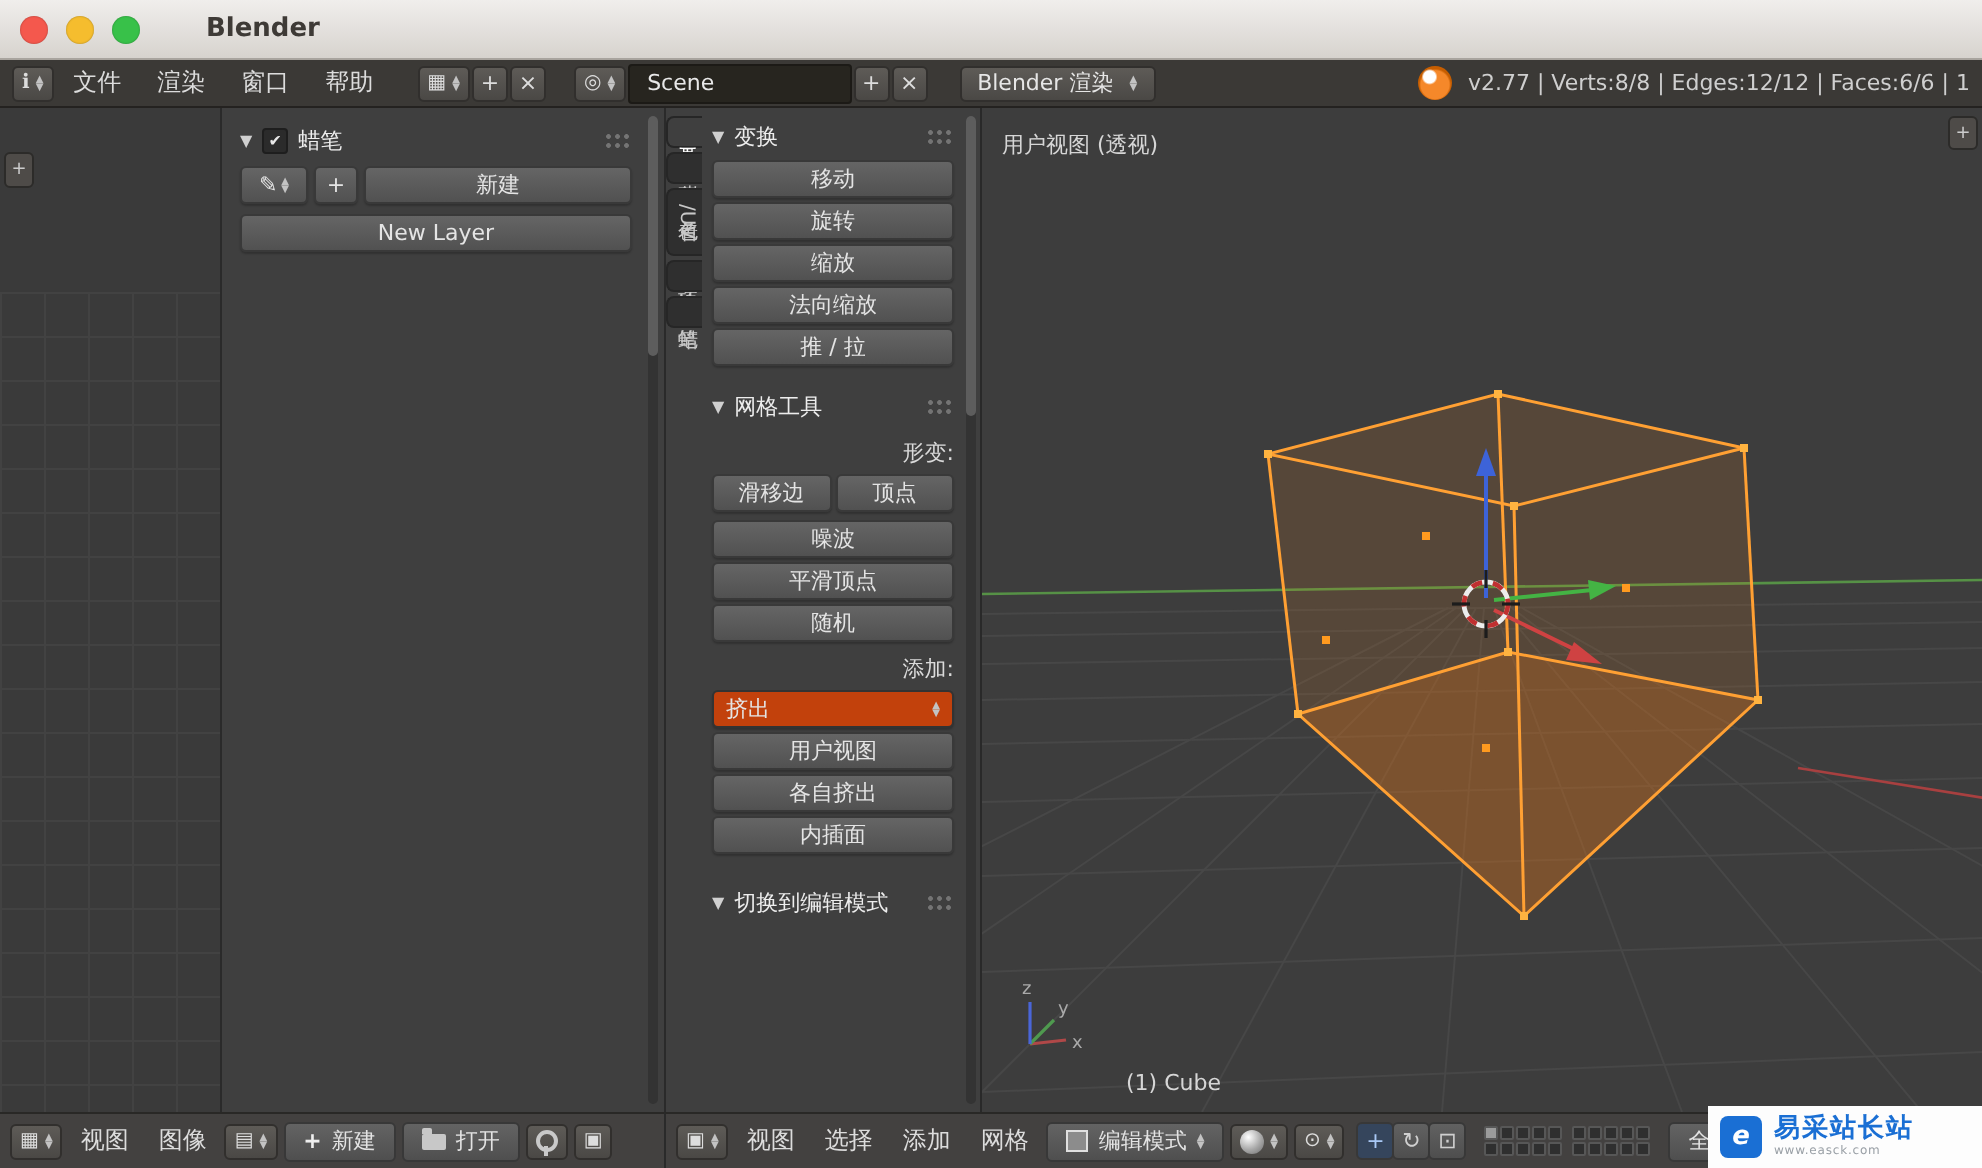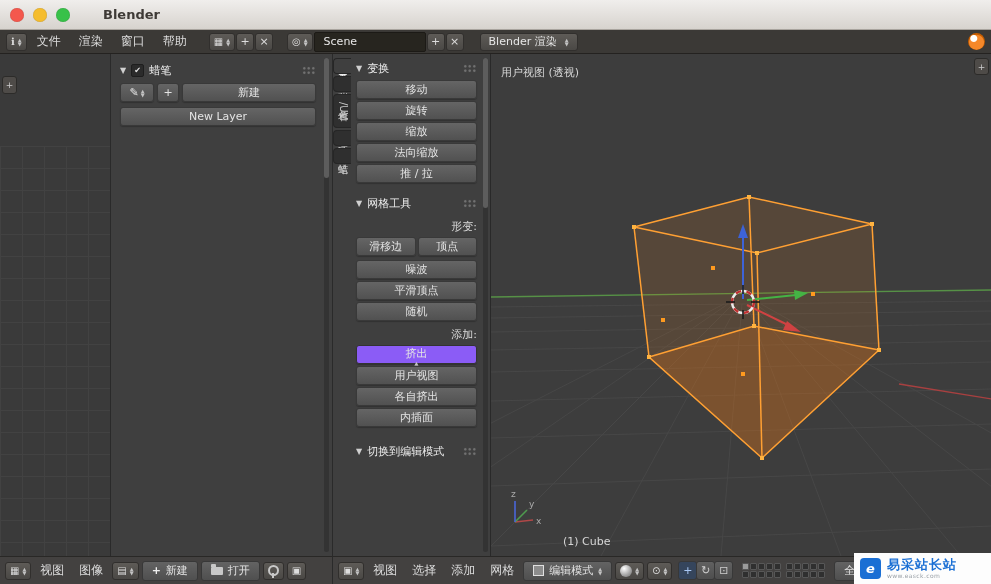--- a/index.html
+++ b/index.html
@@ -75,21 +75,21 @@
   .vtab{writing-mode:vertical-rl;text-orientation:mixed;font-size:10px;color:#c8c8c8;background:#2f2f2f;
     border:1px solid #262626;border-right:none;border-radius:4px 0 0 4px;padding:7px 1px;margin:1px 0;
     display:flex;align-items:center;justify-content:center;}
   .vtab.active{background:#3f3f3f;color:#ffffff;}
   .panels{position:absolute;left:18px;top:0;right:11px;bottom:0;padding:5px 2px 0 5px;
     display:flex;flex-direction:column;}
   .panels .bbtn{margin-bottom:2px;}
   .row2{display:flex;gap:2px;margin-bottom:2px;}
   .half{flex:1;padding:0 2px;}
   .flabel{font-size:11px;color:#dadada;margin:4px 0 3px;text-align:right;}
-  .dd-btn{justify-content:space-between;background:#8b5cf6;border-color:#333;flex-direction:column;}
+  .dd-btn{justify-content:space-between;background:#c2410c;border-color:#333;}
   .mt{margin-top:11px;}
   .mt2{margin-top:15px;}
 
   .viewport{position:absolute;left:490px;top:0;width:501px;height:502px;background:#3d3d3d;
     border-left:1px solid #292929;overflow:hidden;}
   .vp-label{position:absolute;left:10px;top:11px;font-size:11px;color:#d6d6d6;}
   .vp-object{position:absolute;left:72px;top:481px;font-size:11px;color:#d6d6d6;}
   .vp-expand{position:absolute;right:3px;top:4px;width:13px;height:15px;background:#4e4b48;
     border:1px solid #2c2b29;border-radius:3px;color:#ccc;font-size:9px;
     display:flex;align-items:center;justify-content:center;}
@@ -174,20 +174,21 @@
       <button class="sqbtn">×</button>
     </span>
 
     <button class="engine-btn">
       <span>Blender 渲染</span>
       <span class="dd"></span>
     </button>
 
     <span class="spacer"></span>
     <span class="blogo"></span>
+    <span class="stats">v2.77 | Verts:8/8 | Edges:12/12 | Faces:6/6 | 1</span>
   </div>
 
   <div class="main">
 
     <div class="uv-editor">
       <div class="uv-canvas">
         <div class="uv-grid"></div>
         <div class="region-tab">+</div>
       </div>
       <div class="gp-panel">

